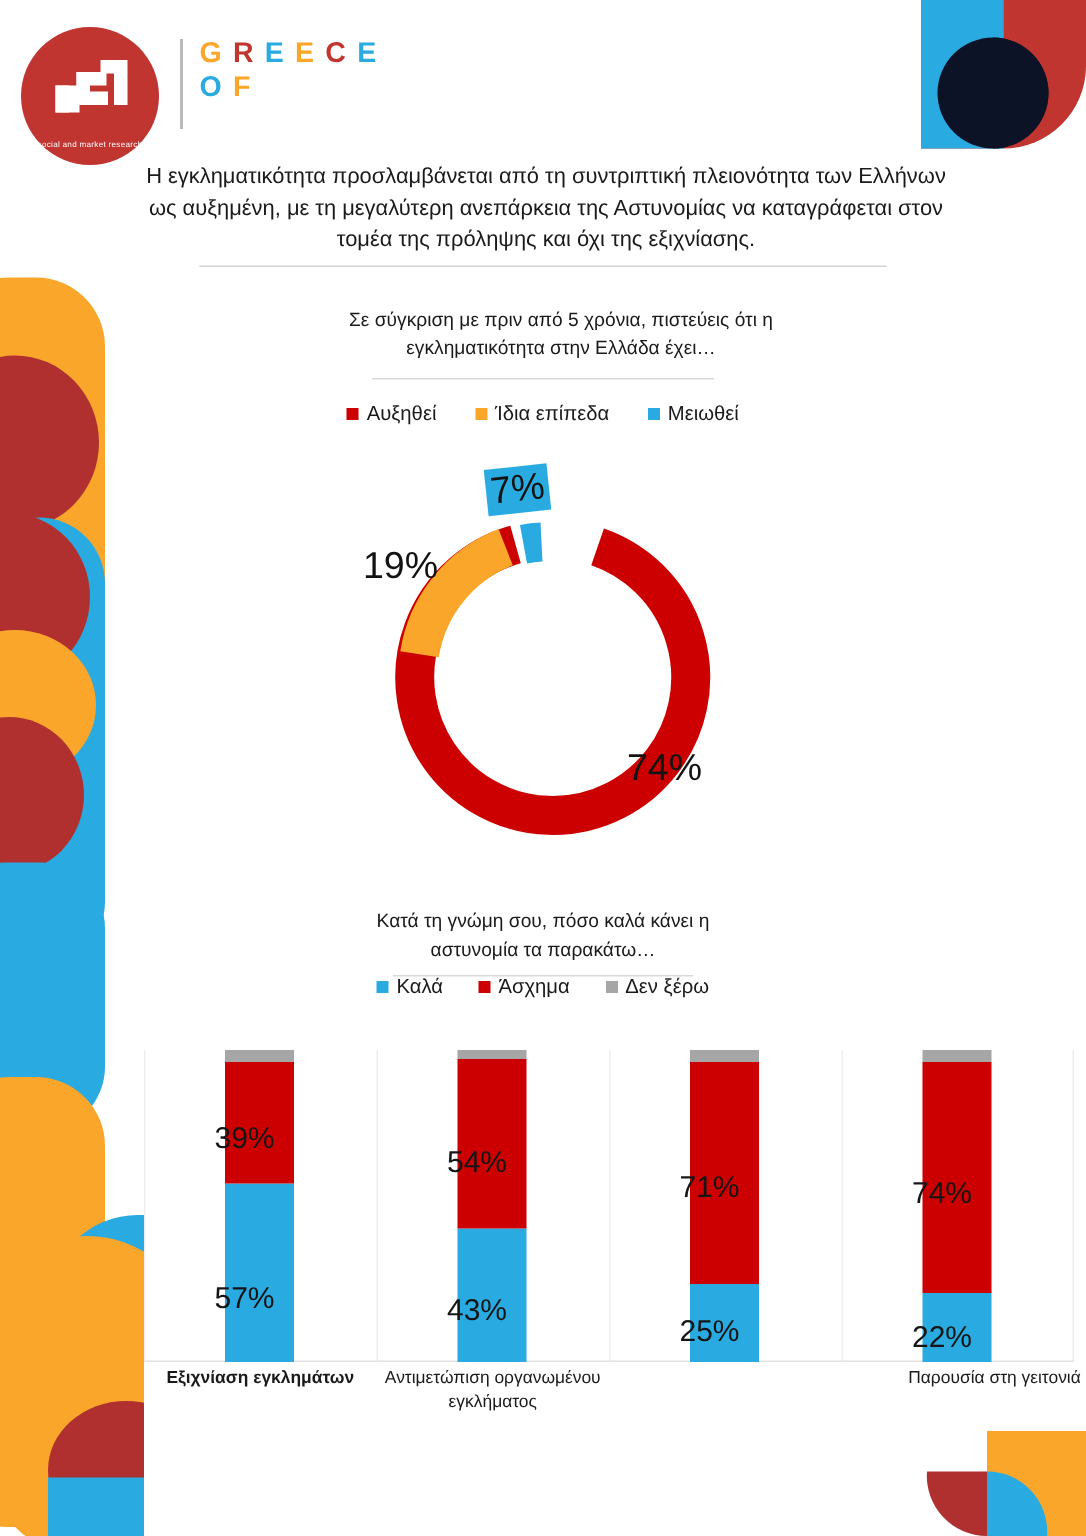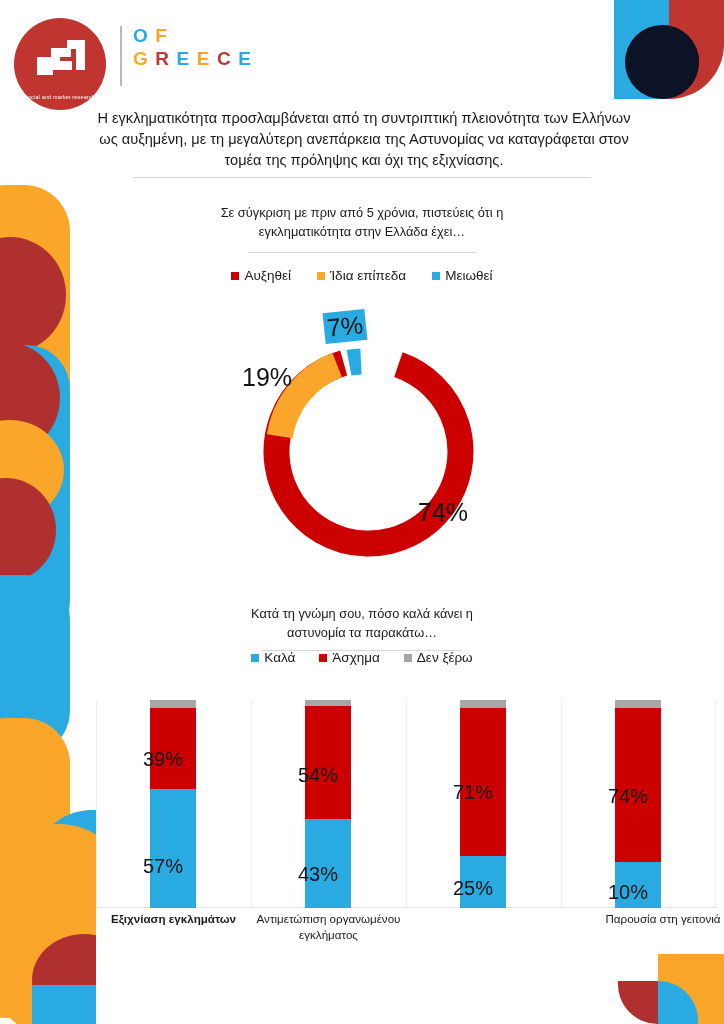--- a/index.html
+++ b/index.html
@@ -215,31 +215,31 @@
       <path d="M6 19 h9 v18 h-9 z" fill="#ffffff"></path>
       <path d="M6 28 h16 v9 h-16 z" fill="#ffffff"></path>
       <path d="M29 23 h12 v9 h-12 z" fill="#ffffff"></path>
     </svg>
     <div class="logo-sub">social and market research</div>
   </div>
 
   <div class="brand-divider"></div>
   <div class="brand">
     <div class="brand-line">
+      <span style="color:#f9a62b">G</span><span style="color:#c0352f">R</span><span style="color:#29abe2">E</span><span style="color:#f9a62b">E</span><span style="color:#c0352f">C</span><span style="color:#29abe2">E</span>
+    </div>
+    <div class="brand-line">
       <span style="color:#29abe2">O</span><span style="color:#f9a62b">F</span>
-    </div>
-    <div class="brand-line">
-      <span style="color:#f9a62b">G</span><span style="color:#c0352f">R</span><span style="color:#29abe2">E</span><span style="color:#f9a62b">E</span><span style="color:#c0352f">C</span><span style="color:#29abe2">E</span>
     </div>
   </div>
 
   <div class="headline">Η εγκληματικότητα προσλαμβάνεται από τη συντριπτική πλειονότητα των Ελλήνων ως αυξημένη, με τη μεγαλύτερη ανεπάρκεια της Αστυνομίας να καταγράφεται στον τομέα της πρόληψης και όχι της εξιχνίασης.</div>
   <div class="head-rule"></div>
 
-  <div class="chart-title" style="left:182px; top:203px; width:360px;">Σε σύγκριση με πριν από 5 χρόνια, πιστεύεις ότι η εγκληματικότητα στην Ελλάδα έχει…</div>
+  <div class="chart-title" style="left:194px; top:203px; width:360px;">Σε σύγκριση με πριν από 5 χρόνια, πιστεύεις ότι η εγκληματικότητα στην Ελλάδα έχει…</div>
   <div class="chart-rule" style="left:248px; top:252px; width:228px;"></div>
 
   <div class="legend" style="left:182px; top:268px; width:360px;">
     <div class="legend-item">
       <span class="legend-swatch" style="background:#cc0000"></span>
       <span>Αυξηθεί</span>
     </div>
     <div class="legend-item">
       <span class="legend-swatch" style="background:#f9a62b"></span>
       <span>Ίδια επίπεδα</span>
@@ -314,21 +314,21 @@
       <div class="seg seg-bad" style="bottom:52px; height:147.7px;"></div>
       <div class="seg seg-dk" style="bottom:199.7px; height:8.3px;"></div>
       <div class="bar-value" style="bottom:8px;">25%</div>
       <div class="bar-value" style="bottom:104px;text-align:center;">71%</div>
     </div>
 
     <div class="bar-col" style="left:519px;">
       <div class="seg seg-good" style="bottom:0; height:45.8px;"></div>
       <div class="seg seg-bad" style="bottom:45.8px; height:153.9px;"></div>
       <div class="seg seg-dk" style="bottom:199.7px; height:8.3px;"></div>
-      <div class="bar-value" style="bottom:4px;">10%</div>
+      <div class="bar-value" style="bottom:4px;">22%</div>
       <div class="bar-value" style="bottom:100px;">74%</div>
     </div>
   </div>
 
   <div class="cat-label" style="left:96px;  top:911px; width:155px;font-weight:bold;">Εξιχνίαση εγκλημάτων</div>
   <div class="cat-label" style="left:251px; top:911px; width:155px;">Αντιμετώπιση οργανωμένου εγκλήματος</div>
   <div class="cat-label" style="left:584px; top:911px; width:158px;">Παρουσία στη γειτονιά</div>
 
 
 </div>

